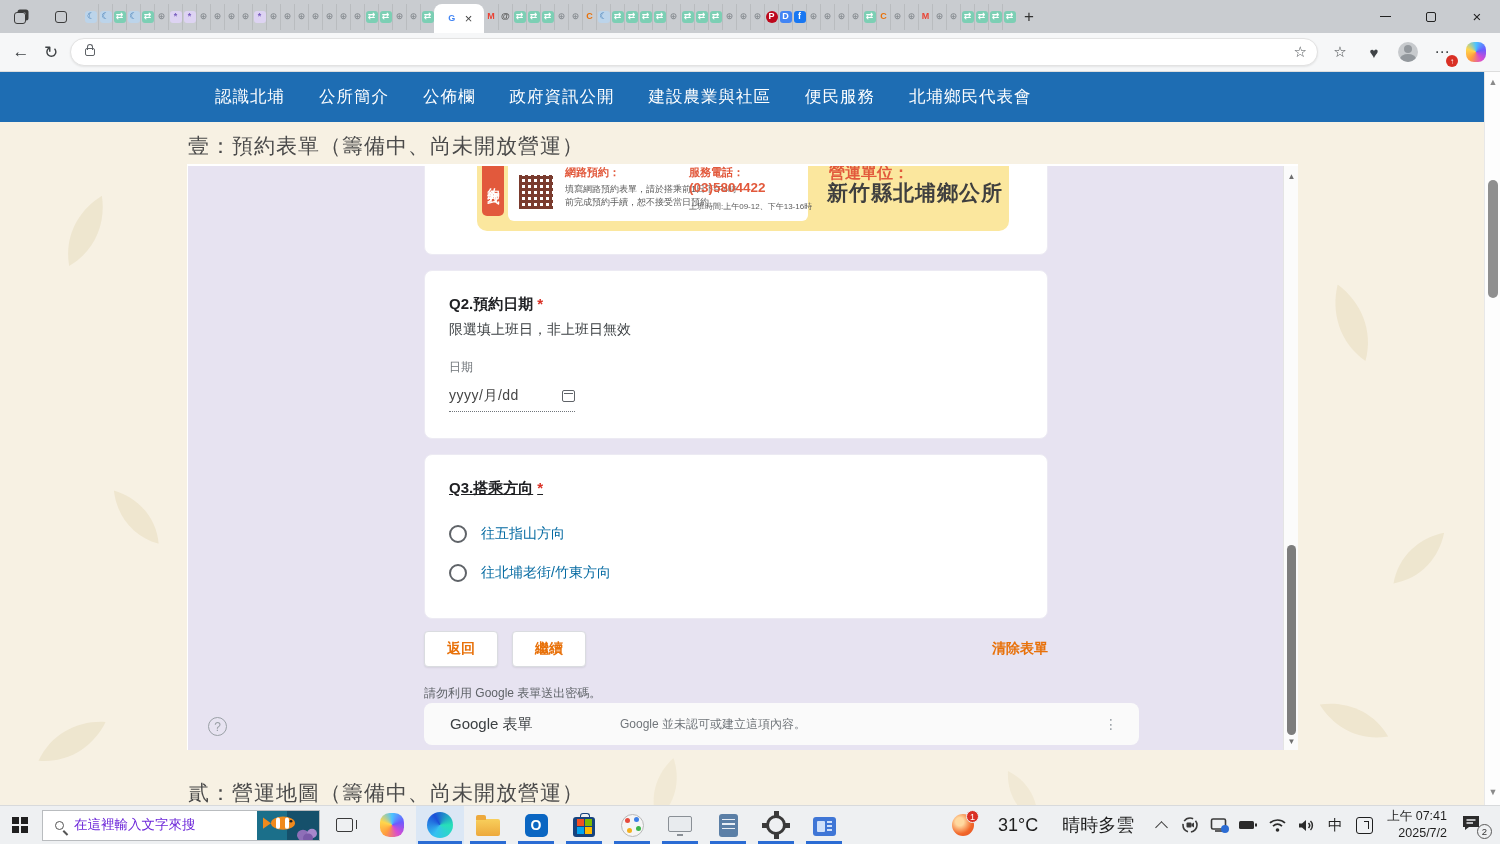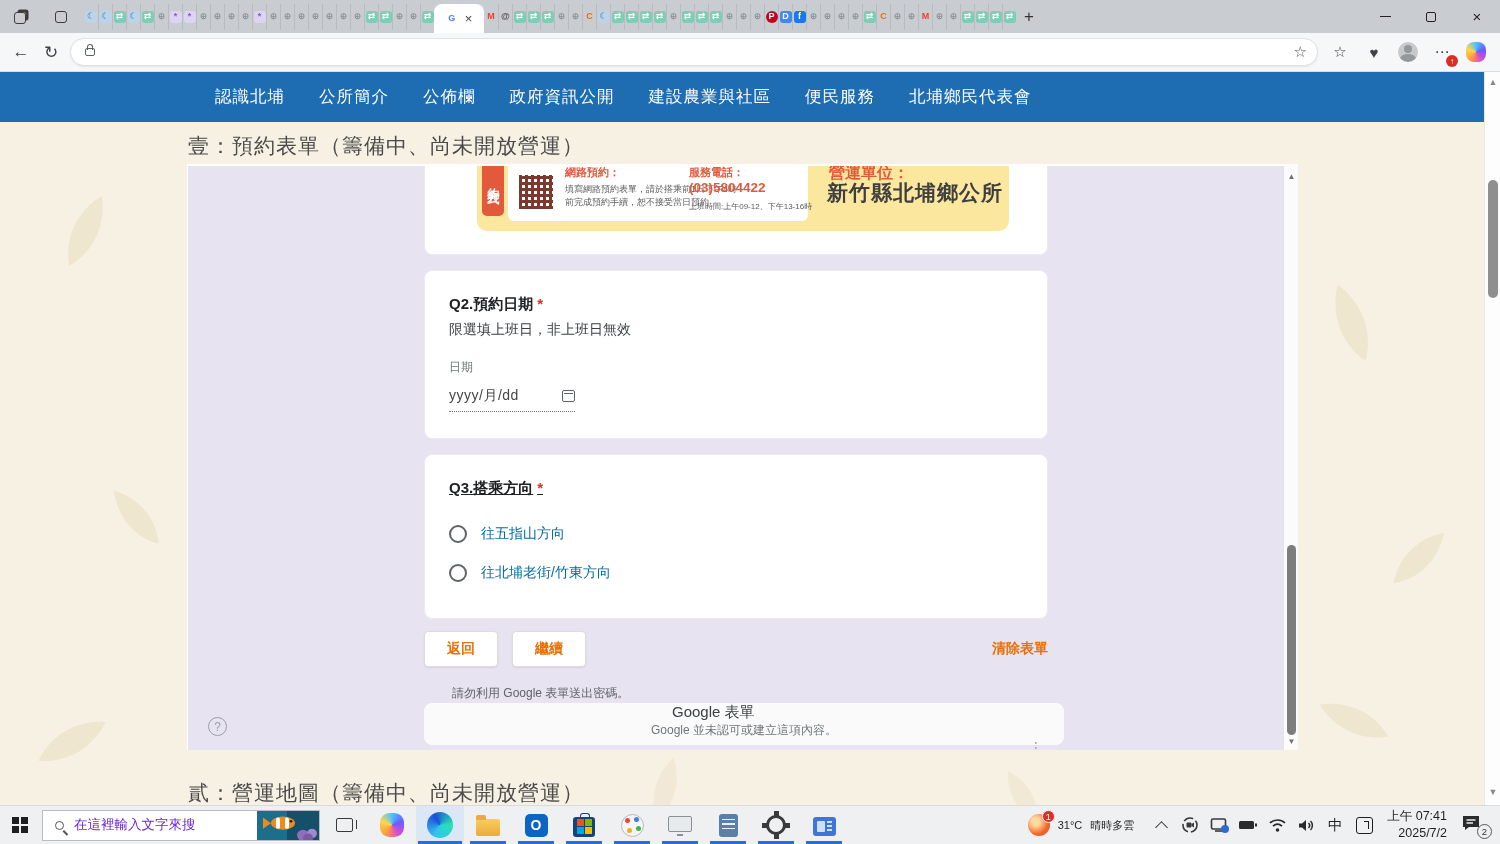--- a/index.html
+++ b/index.html
@@ -73,22 +73,22 @@
   .date-ph { font-size:14px; color:#454545; letter-spacing:.5px; }
   .cal { width:13px; height:12px; border:1.4px solid #5f6368; border-radius:2px; position:relative; }
   .cal:before { content:""; position:absolute; left:1px; top:2px; right:1px; border-top:1.4px solid #5f6368; }
   .radio-row { position:absolute; left:24px; display:flex; align-items:center; gap:14px; }
   .radio { width:18px; height:18px; border:2px solid #5f6368; border-radius:50%; }
   .radio-label { font-size:14px; color:#0369a1; }
 
   .btn-row { position:absolute; left:236px; width:624px; display:flex; align-items:center; }
   .gbtn { height:36px; width:74px; background:#fff; border:1px solid #dadce0; border-radius:4px; box-shadow:0 1px 2px rgba(0,0,0,.08); color:#e8710a; font-size:14px; font-weight:bold; display:flex; align-items:center; justify-content:center; }
   .clear-link { margin-left:auto; color:#e8710a; font-size:14px; font-weight:bold; }
-  .pw-note { position:absolute; left:236px; font-size:12px; color:#5f6368;margin-left:28px; }
-  .gfooter { position:absolute; left:236px; width:640px; height:42px; background:#fafafa; border-radius:8px; display:flex; align-items:center;flex-direction:column; }
+  .pw-note { position:absolute; left:236px; font-size:12px; color:#5f6368; }
+  .gfooter { position:absolute; left:236px; width:715px; height:42px; background:#fafafa; border-radius:8px; display:flex; align-items:center; }
   .gfooter .brand { font-size:15px; color:#3c4043; font-weight:500; padding-left:26px; width:196px; }
   .gfooter .disc { font-size:12px; color:#70757a; }
   .gfooter .dots { margin-left:auto; padding-right:20px; color:#9aa0a6; font-size:14px; letter-spacing:1px; }
   .help-circle { position:absolute; width:19px; height:19px; border:1.6px solid #9aa0a6; border-radius:50%; color:#9aa0a6; font-size:12px; display:flex; align-items:center; justify-content:center; }
 
   .g-scroll { position:absolute; right:0; top:0; width:15px; height:586px; background:#fbfbfb; border-left:1px solid #e4e4e4; }
   .g-scroll .arr { position:absolute; left:0; width:15px; text-align:center; font-size:8px; color:#6f6f6f; }
   .g-thumb { position:absolute; left:3px; width:9px; border-radius:5px; background:#7d7d7d; }
 
   
@@ -127,21 +127,21 @@
   .gear i { position:absolute; width:5px; height:5px; background:#3a3a3a; }
   .cardapp { width:23px; height:19px; background:#3f76d6; border-radius:3px; margin-top:2px; display:flex; gap:2px; padding:4px; }
   .cardapp b { width:8px; background:#cfe0fa; border-radius:1px; }
   .cardapp div { flex:1; display:flex; flex-direction:column; gap:2px; }
   .cardapp div span { height:2px; background:#cfe0fa; }
 
   .tray { margin-left:auto; display:flex; align-items:center; gap:9px; padding-right:10px; height:100%; }
   .weather { display:flex; align-items:center; gap:8px; padding:0 8px; height:100%; }
   .w-ico { width:22px; height:22px; border-radius:50%; background:radial-gradient(circle at 35% 35%,#ffd9a0 20%,#f2682a 60%,#e14b22); position:relative; }
   .w-badge { position:absolute; right:-5px; top:-4px; width:13px; height:13px; border-radius:50%; background:#d93025; color:#fff; font-size:9px; display:flex; align-items:center; justify-content:center; border:1.5px solid #eef0f2; }
-  .w-text { font-size:11px; color:#1f1f1f; white-space:nowrap; }
+  .w-text { font-size:18px; color:#1f1f1f; white-space:nowrap;margin-left:16px; }
   .chev { width:9px; height:9px; border-left:1.8px solid #3a3a3a; border-top:1.8px solid #3a3a3a; transform:rotate(45deg); margin-top:4px; }
   .tray-ico { display:flex; align-items:center; justify-content:center; width:20px; height:24px; }
   .ime-zh { font-size:14.5px; color:#1f1f1f; }
   .ime-box { width:17px; height:17px; border:1.7px solid #1f1f1f; border-radius:3px; position:relative; }
   .ime-box:after { content:""; position:absolute; right:3px; top:3px; width:4px; height:7px; border-right:1.7px solid #1f1f1f; border-top:1.7px solid #1f1f1f; }
   .clock { text-align:right; font-size:12.5px; color:#1f1f1f; line-height:1.35; padding:0 4px; white-space:nowrap; }
   .notif { position:relative; width:30px; height:24px; }
   .notif-badge { position:absolute; right:-2px; bottom:-2px; width:15px; height:15px; border-radius:50%; background:#eef0f2; border:1.4px solid #5a5a5a; color:#333; font-size:9.5px; display:flex; align-items:center; justify-content:center; }
 </style>
 </head>

